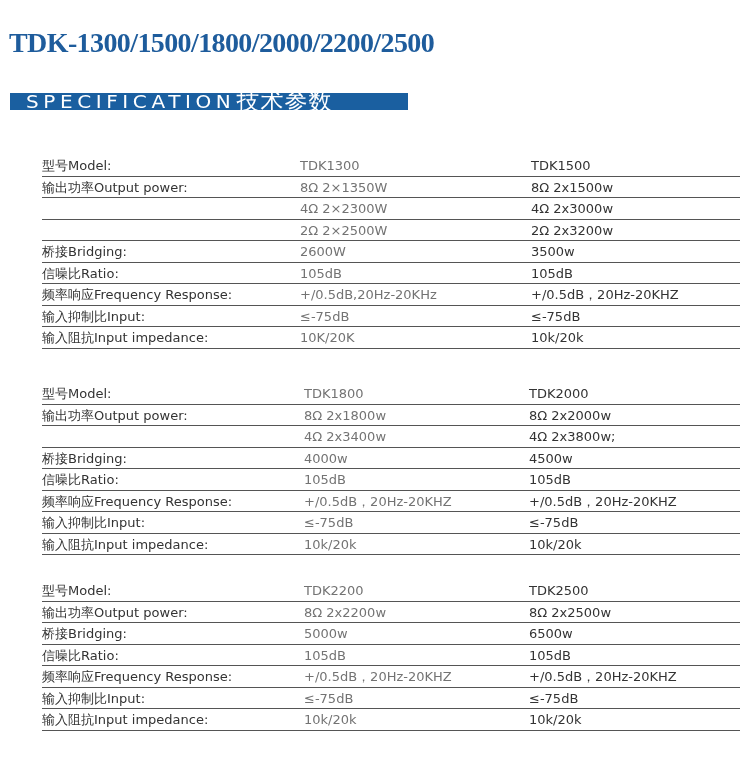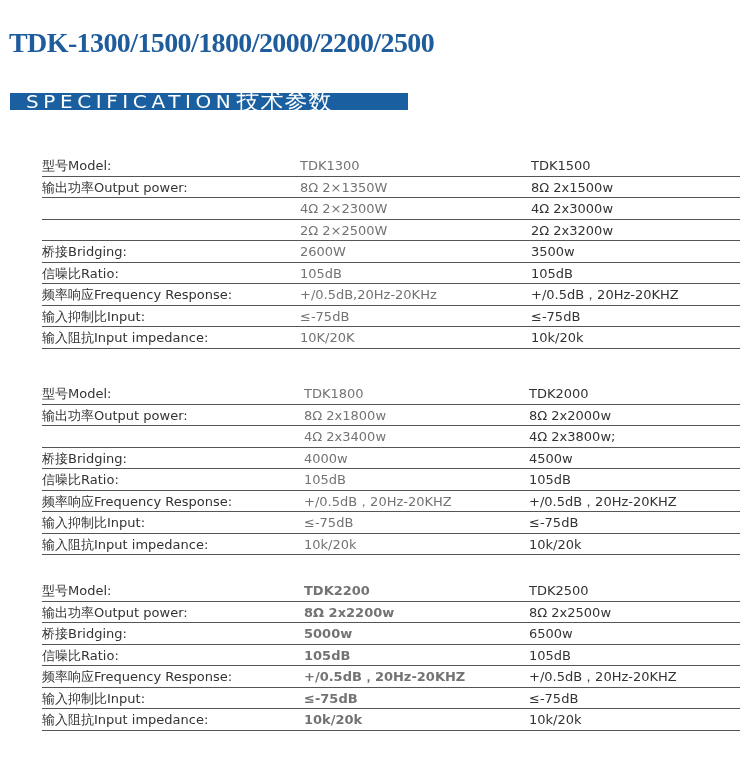--- a/index.html
+++ b/index.html
@@ -81,21 +81,21 @@
     }
     .row .v2 {
       position: absolute;
       top: 0;
       color: #333333;
     }
     #sec1 .v1 { left: 258px; }
     #sec1 .v2 { left: 489px; }
     #sec2 .v1 { left: 262px; }
     #sec2 .v2 { left: 487px; }
-    #sec3 .v1 { left: 262px; font-weight: bold; }
+    #sec3 .v1 { left: 262px; }
     #sec3 .v2 { left: 487px; }
     #sec2 .row, #sec3 .row {
       font-size: 13px;
     }
   </style>
 </head>
 <body>
 
 <h1 class="title">TDK-1300/1500/1800/2000/2200/2500</h1>
 

